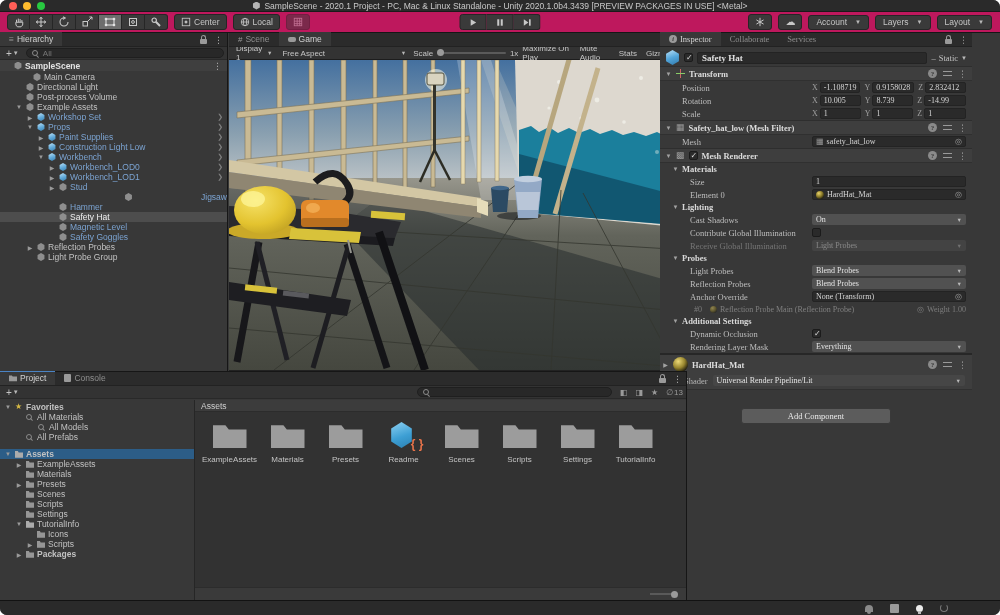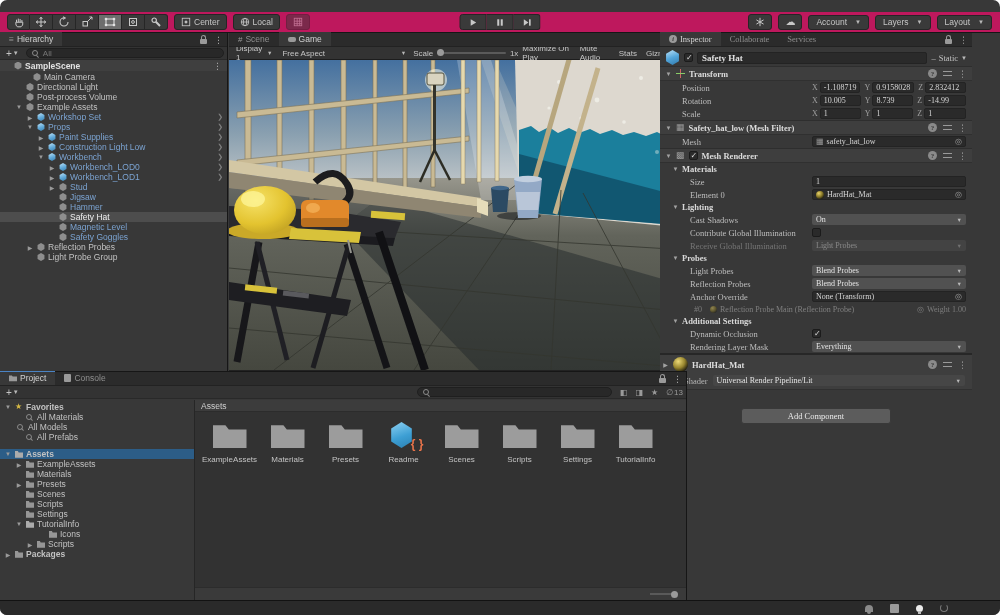--- a/index.html
+++ b/index.html
@@ -220,20 +220,31 @@
   .sq-ico{width:9px;height:9px;background:#9a9a9a;border-radius:1px;}
   .bulb-ico{width:7px;height:7px;border-radius:50%;background:#ececec;position:relative;}
   .bulb-ico::after{content:"";position:absolute;left:2px;bottom:-2.5px;width:3px;height:3px;background:#bdbdbd;}
   .spin-ico{width:8px;height:8px;border:1.5px solid #7a7a7a;border-top-color:transparent;border-radius:50%;}
 </style>
 </head>
 <body>
 
 <div id="window">
 
+  <div id="titlebar">
+    <div class="traffic">
+      <span class="t-red"></span>
+      <span class="t-yel"></span>
+      <span class="t-grn"></span>
+    </div>
+    <div class="title">
+      <span class="unity-ico"></span>
+      <span>SampleScene - 2020.1 Project - PC, Mac &amp; Linux Standalone - Unity 2020.1.0b4.3439 [PREVIEW PACKAGES IN USE] &lt;Metal&gt;</span>
+    </div>
+  </div>
 
   <div id="toolbar">
     <div class="toolgroup">
       <span class="toolbtn">
         <svg width="12" height="12" viewBox="0 0 12 12" fill="none" stroke="#c8c8c8" stroke-width="1">
             <path d="M3.5 6 V3.7 M5.3 6 V2.6 M7.1 6 V3 M8.9 6 V4 M2.8 6.3 Q2.4 9.6 4.4 10.8 H8 Q10.4 9.6 9.8 6.2 Z"></path>
           </svg>
       </span>
       <span class="toolbtn">
         <svg width="12" height="12" viewBox="0 0 12 12" stroke="#c8c8c8" stroke-width="1" fill="none">
@@ -442,21 +453,21 @@
           <span class="chev">❯</span>
         </div>
 
         <div class="trow prefab" style="padding-left: 48px;">
           <span class="arr">▶</span>
           <span class="ticon" data-icon="go"></span>
           <span class="tlabel">Stud</span>
 
         </div>
 
-        <div class="trow prefab" style="padding-left: 48px;">
+        <div class="trow prefab" style="padding-left: 48px; justify-content: space-between;">
           <span class="arr"></span>
           <span class="ticon" data-icon="go"></span>
           <span class="tlabel">Jigsaw</span>
 
         </div>
 
         <div class="trow prefab" style="padding-left: 48px;">
           <span class="arr"></span>
           <span class="ticon" data-icon="go"></span>
           <span class="tlabel">Hammer</span>
@@ -918,21 +929,21 @@
             <span class="ticon" data-icon="star"></span>
             <span class="tlabel">Favorites</span>
           </div>
 
           <div class="trow" style="padding-left: 15px;">
             <span class="arr"></span>
             <span class="ticon" data-icon="search"></span>
             <span class="tlabel">All Materials</span>
           </div>
 
-          <div class="trow" style="padding-left: 6px;">
+          <div class="trow" style="padding-left: 27px;">
             <span class="arr"></span>
             <span class="ticon" data-icon="search"></span>
             <span class="tlabel">All Models</span>
           </div>
 
           <div class="trow" style="padding-left: 15px;">
             <span class="arr"></span>
             <span class="ticon" data-icon="search"></span>
             <span class="tlabel">All Prefabs</span>
           </div>
@@ -984,33 +995,33 @@
             <span class="ticon" data-icon="folder"></span>
             <span class="tlabel">Settings</span>
           </div>
 
           <div class="trow" style="padding-left: 15px;">
             <span class="arr">▼</span>
             <span class="ticon" data-icon="folder-open"></span>
             <span class="tlabel">TutorialInfo</span>
           </div>
 
-          <div class="trow" style="padding-left: 38px;">
+          <div class="trow" style="padding-left: 26px;">
             <span class="arr"></span>
             <span class="ticon" data-icon="folder"></span>
             <span class="tlabel">Icons</span>
           </div>
 
           <div class="trow" style="padding-left: 26px;">
             <span class="arr">▶</span>
             <span class="ticon" data-icon="folder"></span>
             <span class="tlabel">Scripts</span>
           </div>
 
-          <div class="trow bold" style="padding-left: 4px;">
+          <div class="trow bold" style="padding-left: 15px;">
             <span class="arr">▶</span>
             <span class="ticon" data-icon="folder"></span>
             <span class="tlabel">Packages</span>
           </div>
         </div>
       <div class="proj-right">
         <div class="grid-header">
           <span>Assets</span>
         </div>
         <div class="grid-body">

